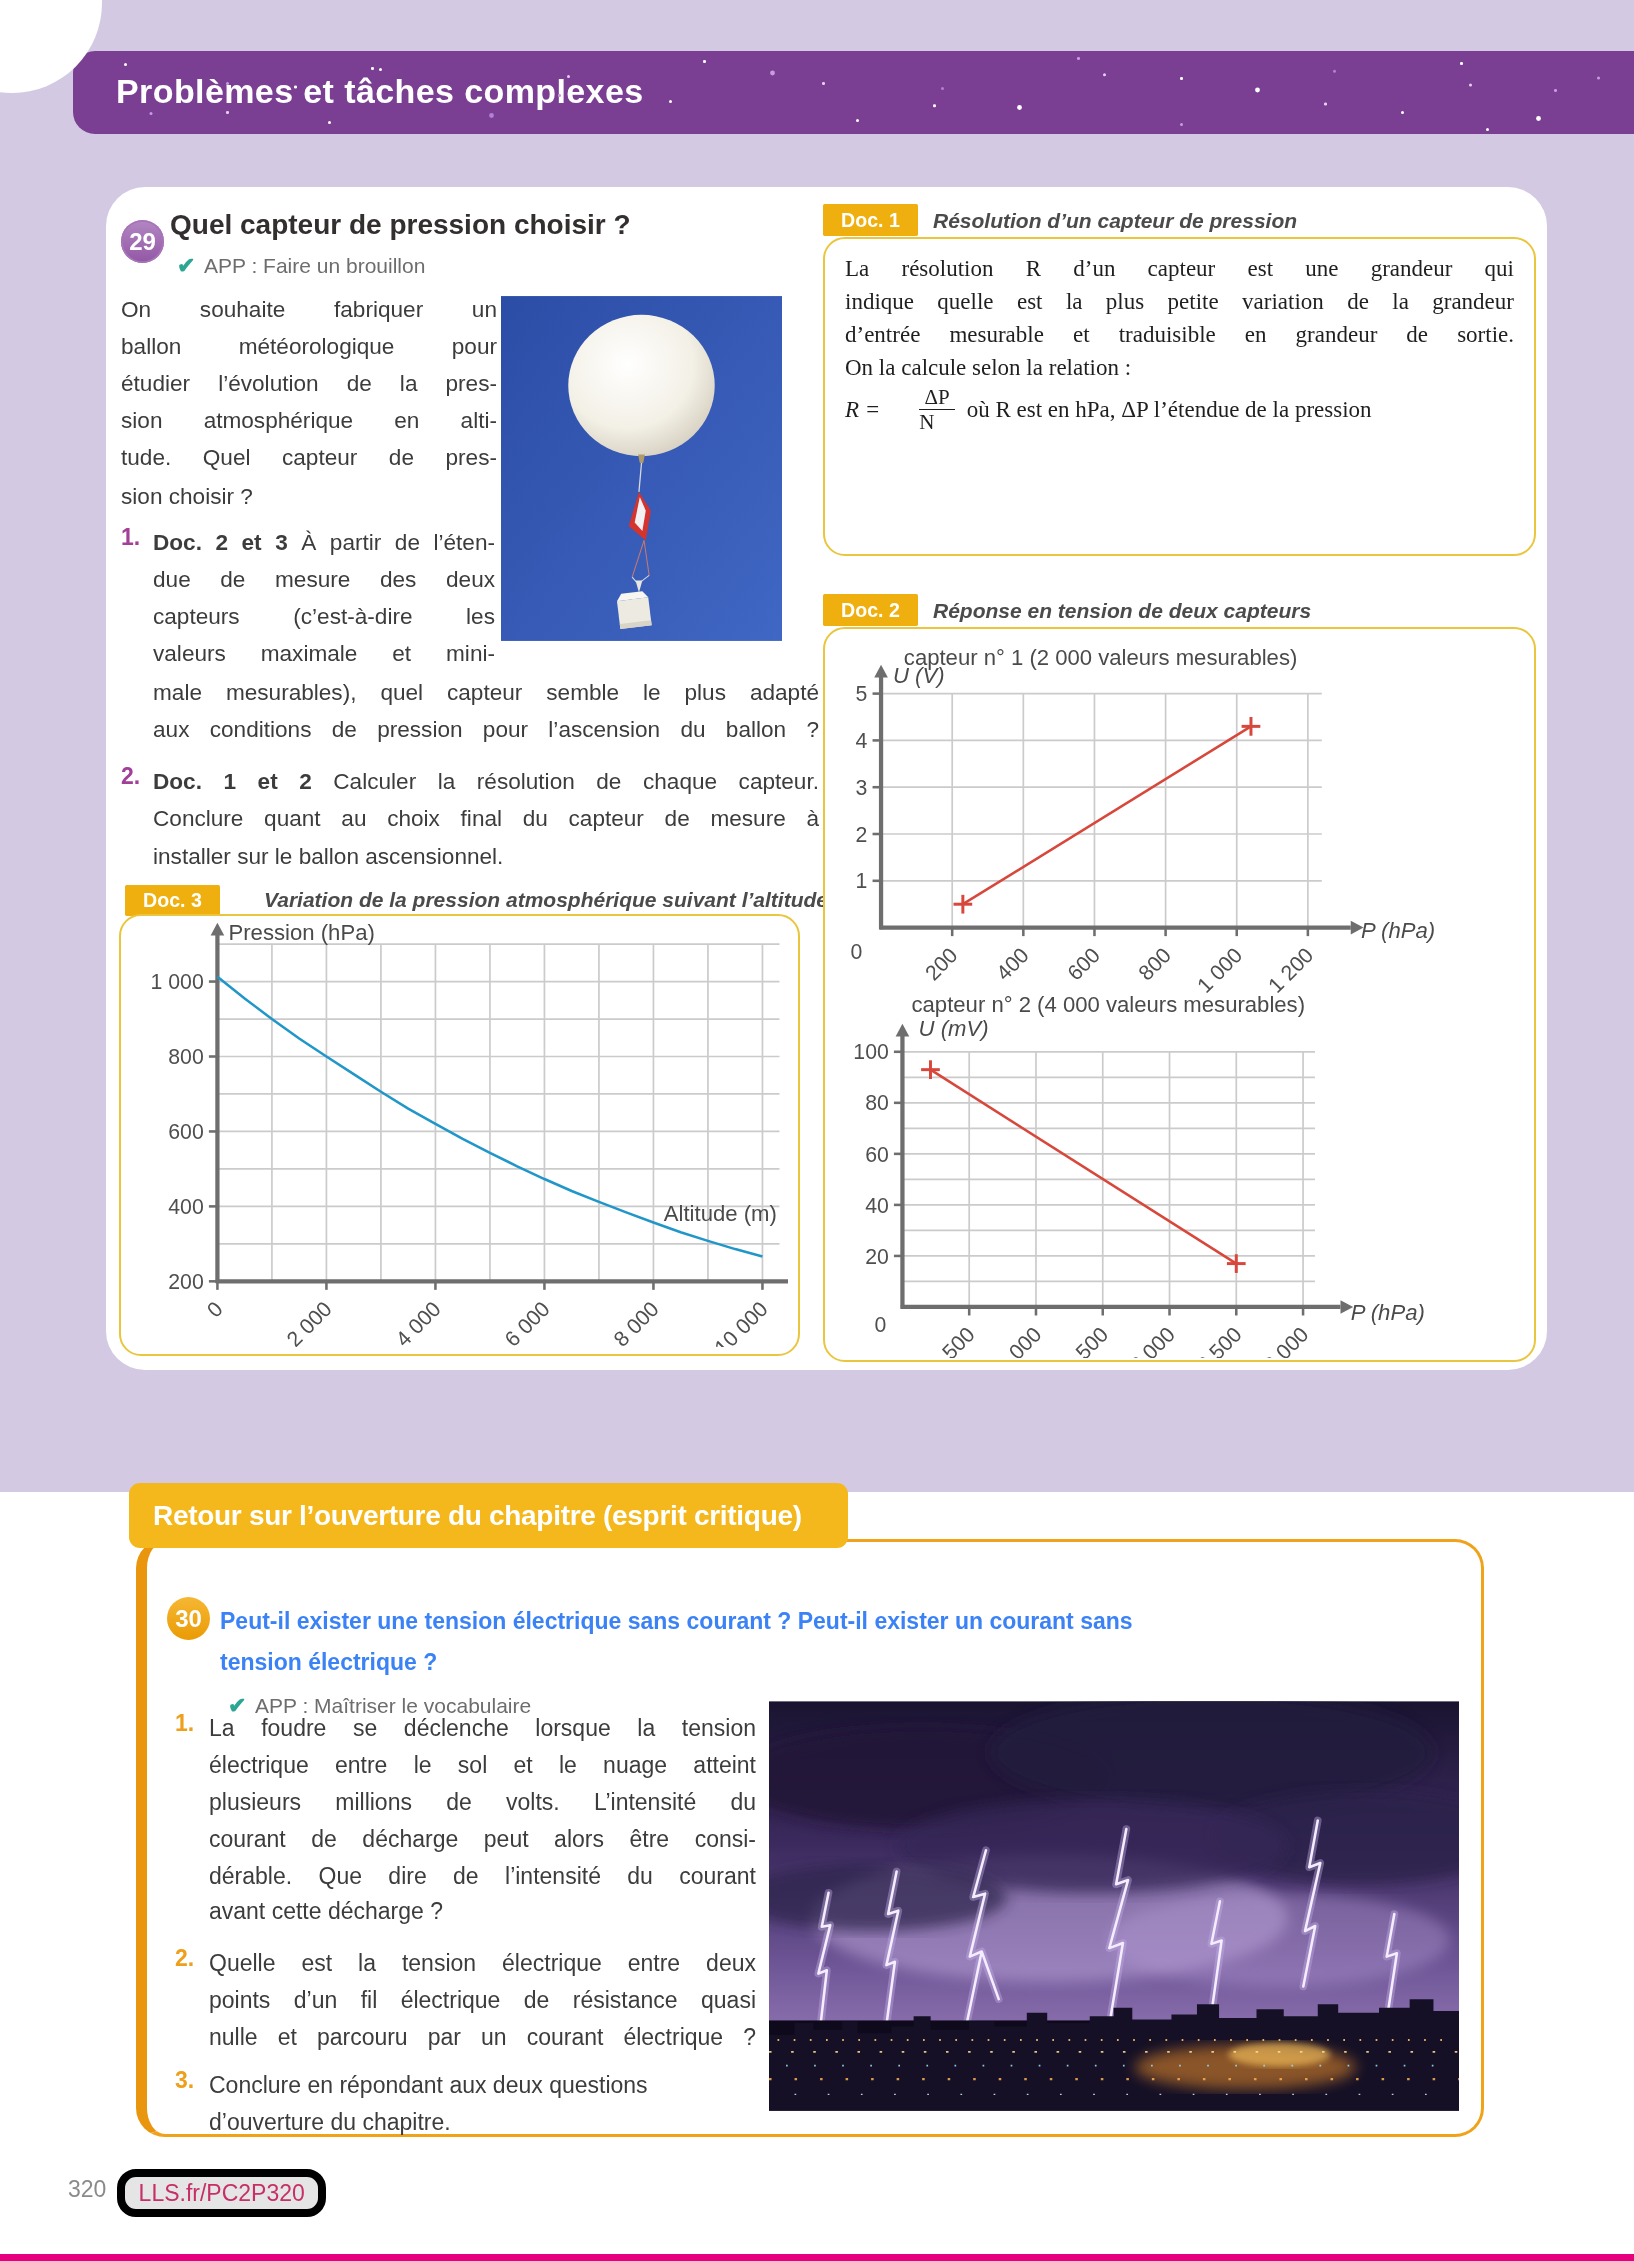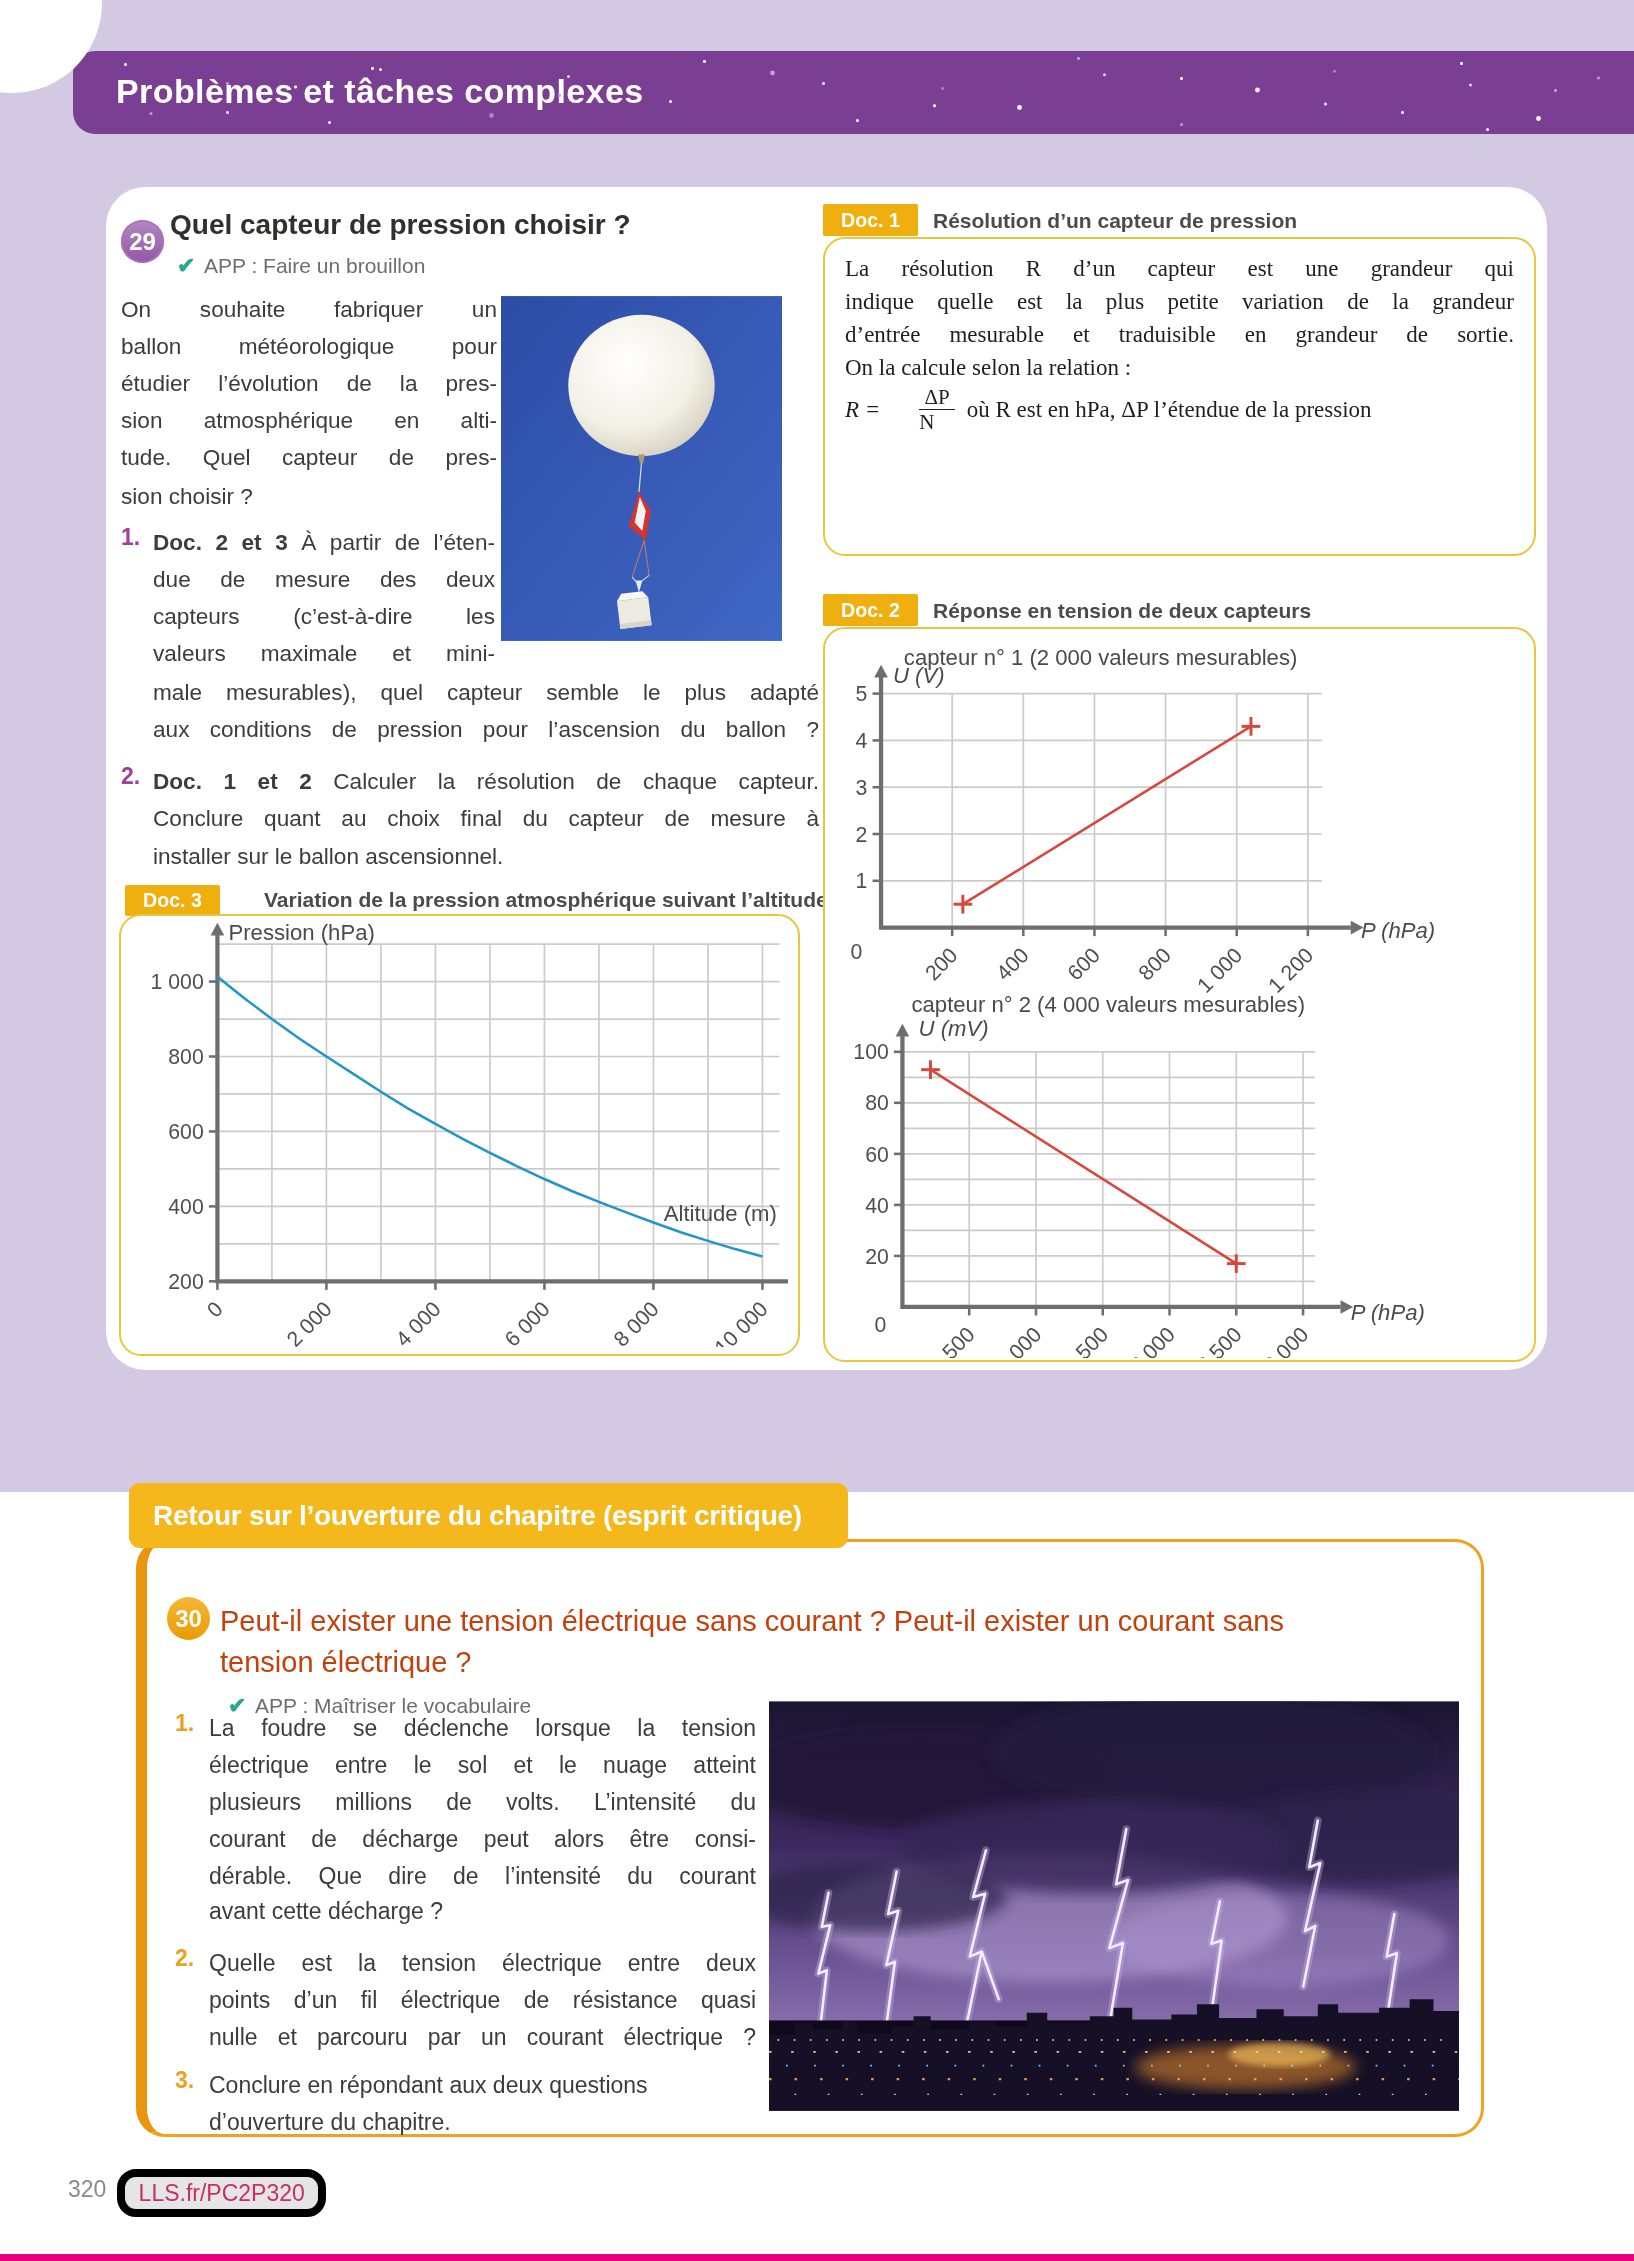--- a/index.html
+++ b/index.html
@@ -31,34 +31,34 @@
   .check{color:#2ba693;font-weight:bold;font-size:22px;}
   .body{font-size:22.6px;line-height:37px;color:#3c3c3c;}
   .just{white-space:pre-line;text-align:justify;text-align-last:justify;}
   .pre{white-space:pre-line;}
   .qnum{font-weight:bold;font-size:23px;}
   .qnum.purple{color:#a23f97;}
   .qnum.orange{color:#ee9f1b;}
   .bold{font-weight:bold;}
   .chip{background:#efb00f;color:#fff;font-weight:bold;font-size:19.6px;display:flex;
     align-items:center;justify-content:center;border-radius:1.7px;}
-  .doctitle{font-weight:bold;font-size:21px;color:#4b4b4b;white-space:nowrap;}
+  .doctitle{font-weight:bold;font-size:21px;color:#4b4b4b;white-space:nowrap;font-style:italic;}
   .docbox{background:#fff;border:2.6px solid #e9c63e;border-radius:22px;}
   .serif{font-family:"Liberation Serif",serif;font-size:23px;line-height:33px;color:#1f1f1f;}
   .formula{display:flex;align-items:center;gap:12px;font-family:"Liberation Serif",serif;
     font-size:23px;color:#1f1f1f;}
   .formula .lhs{font-style:italic;}
   .frac{display:inline-flex;flex-direction:column;align-items:flex-start;font-size:21px;line-height:24px;margin-left:27px;}
   .frac .num{padding:0 5.1px;border-bottom:1.7px solid #1f1f1f;}
   .retourband{left:129px;top:1483px;width:719px;height:65px;background:#f5b81c;border-radius:11px;
     display:flex;align-items:center;z-index:5;}
   .retourband h2{margin:0;padding-left:24px;color:#fff;font-size:28px;font-weight:bold;letter-spacing:-0.3px;white-space:nowrap;}
   .box30{left:136px;top:1539px;width:1348px;height:598px;background:#fff;border:3.4px solid #f0a21b;
     border-left:11px solid #e9950d;border-radius:29px;box-sizing:border-box;z-index:4;}
-  .title30{font-weight:normal;font-size:29px;line-height:41px;color:#c2410c;}
+  .title30{font-weight:bold;font-size:23px;line-height:41px;color:#3b82f6;}
   .body30{font-size:23px;line-height:37px;color:#3c3c3c;}
   .footnum{font-size:23px;color:#8a8a8a;}
   .pill{border:8px solid #000000;border-radius:19px;color:#c62f67;font-weight:normal;font-size:23px;
     padding:2.6px 13.6px;background:#e5e5e5;}
   .pinkstrip{left:0;top:2254px;width:1635px;height:6.8px;background:#e6007e;}
   svg text.tick{font-family:"Liberation Sans",sans-serif;font-size:25px;fill:#4f4f4f;}
   svg text.ctitle{font-family:"Liberation Sans",sans-serif;font-size:26px;fill:#4a4a4a;}
   svg text.alabel{font-family:"Liberation Sans",sans-serif;font-size:26px;fill:#4a4a4a;}
   .z5{z-index:5;}
 </style>

